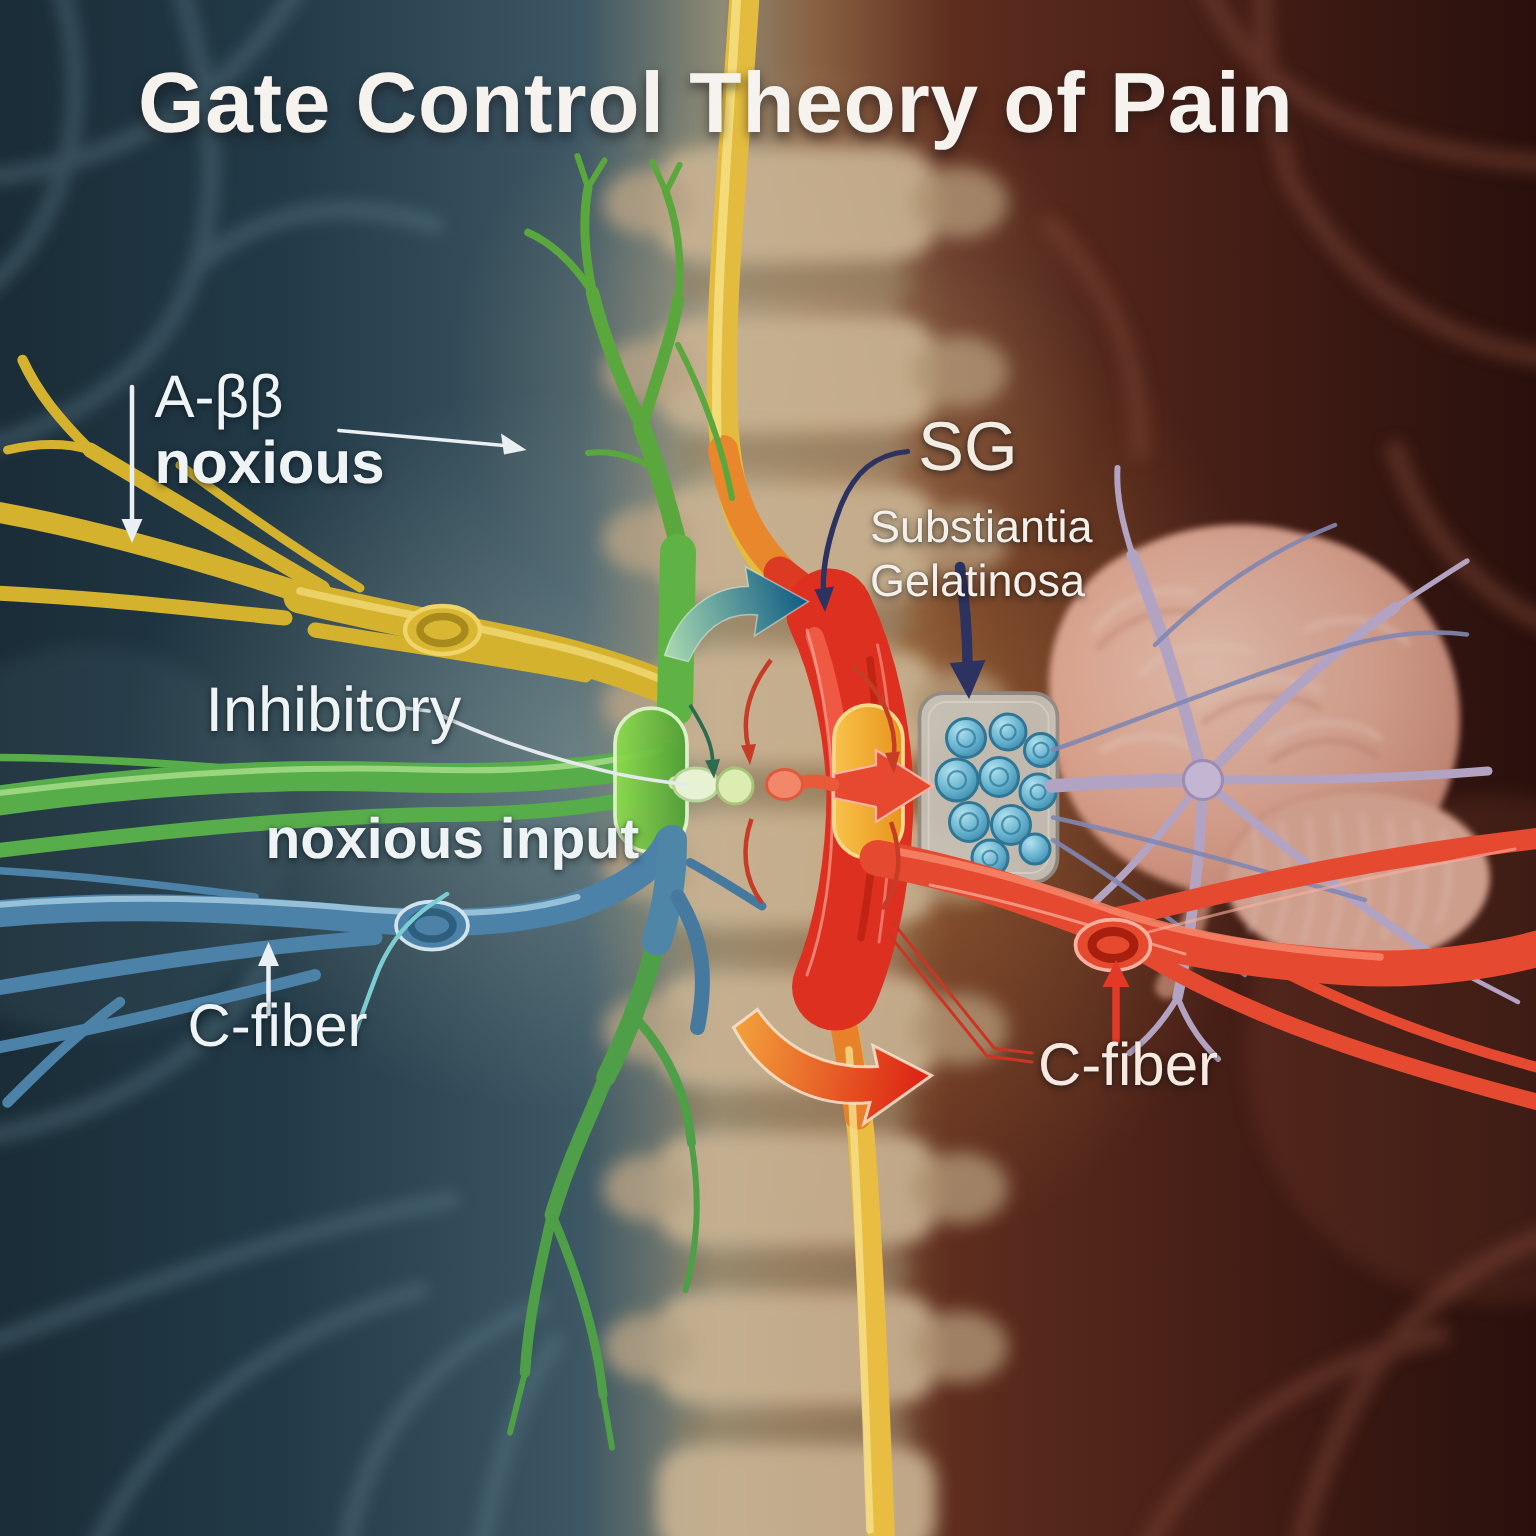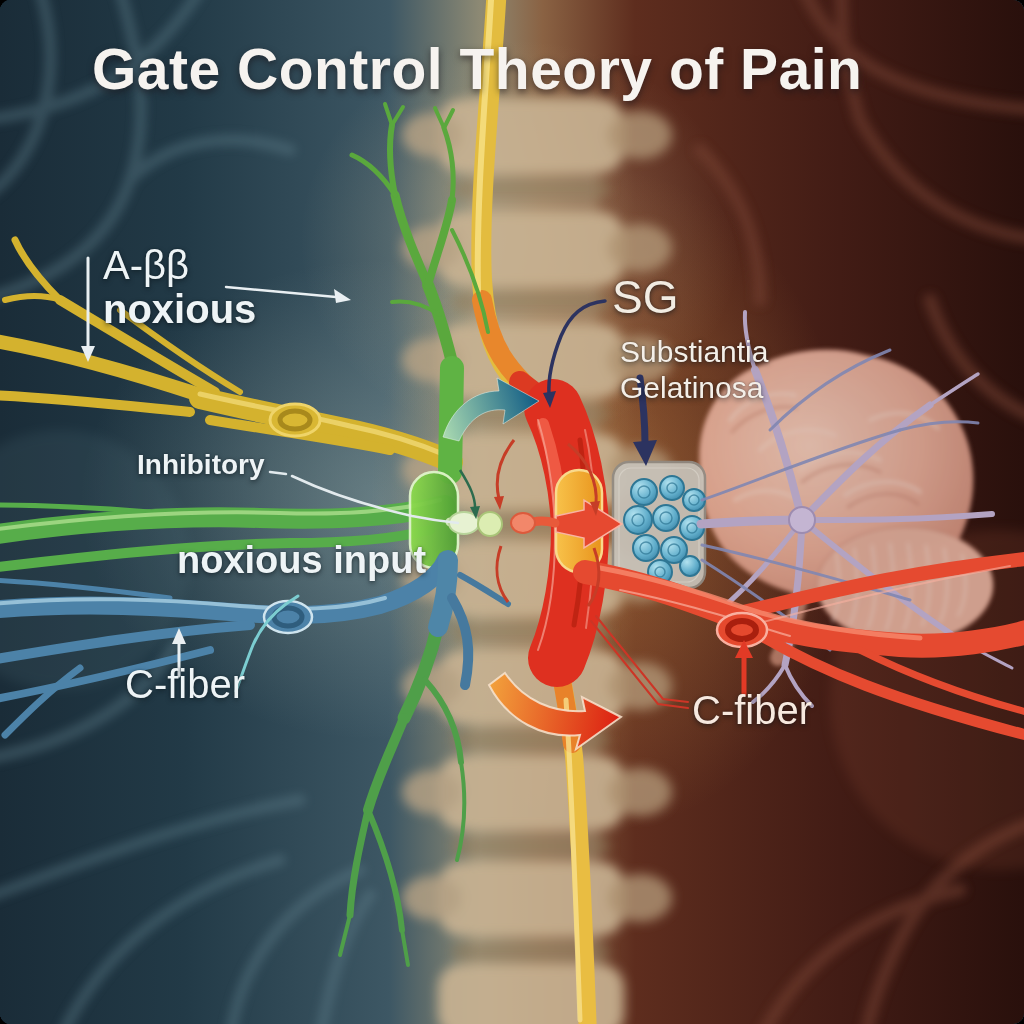--- a/index.html
+++ b/index.html
@@ -1,26 +1,26 @@
 <!DOCTYPE html>
 <html><head>
 <meta charset="utf-8">
 <style>
   html,body{margin:0;padding:0;background:#000;}
   .stage{position:relative;width:1024px;height:1024px;overflow:hidden;
-         font-family:"Liberation Sans", sans-serif;border-radius:11px;}
+         font-family:"Liberation Sans", sans-serif;}
   .stage svg{position:absolute;inset:0;}
   .label{position:absolute;color:#eef4f6;white-space:nowrap;
          text-shadow:0 2px 5px rgba(10,18,24,.55), 0 0 2px rgba(10,18,24,.35);
          line-height:1.1;}
   .title{font-size:57px;font-weight:700;color:#f6f3ef;letter-spacing:.5px;
          text-shadow:0 3px 7px rgba(25,20,25,.6);}
   .lab40{font-size:40px;font-weight:400;}
   .lab-bold{font-size:40px;font-weight:700;}
-  .lab36{font-size:28px;font-weight:700;}
+  .lab36{font-size:42px;font-weight:400;}
   .lab38{font-size:38px;font-weight:700;}
   .lab46{font-size:46px;font-weight:400;color:#f2ece2;}
   .lab30{font-size:30px;font-weight:400;line-height:1.2;color:#f4efe8;}
   .warm{color:#f7e9df;}
 </style>
 </head>
 <body>
 
 <div class="stage">
 
@@ -422,21 +422,21 @@
   <polygon points="735,658 753,658 744,640" fill="#e23a26" stroke="none"></polygon>
 </g>
 </svg>
 
 <div class="label title" style="left:92px;top:38px;">Gate Control Theory of Pain</div>
 
 <div class="label lab40" style="left:103px;top:243px;text-align:center;">A-ββ</div>
 <div class="label lab-bold" style="left:103px;top:287px;">noxious</div>
 
 <div class="label lab46" style="left:612px;top:260px;margin-top:12px;">SG</div>
-<div class="label lab30" style="left:620px;top:334px;">
+<div class="label lab30" style="left:580px;top:334px;">
   <div>Substiantia</div>
   <div>Gelatinosa</div>
 </div>
 
 <div class="label lab36" style="left:137px;top:450px;">Inhibitory</div>
 <div class="label lab38" style="left:177px;top:540px;">noxious input</div>
 
 <div class="label lab40" style="left:125px;top:662px;">C-fiber</div>
 <div class="label lab40 warm" style="left:692px;top:688px;">C-fiber</div>
 

